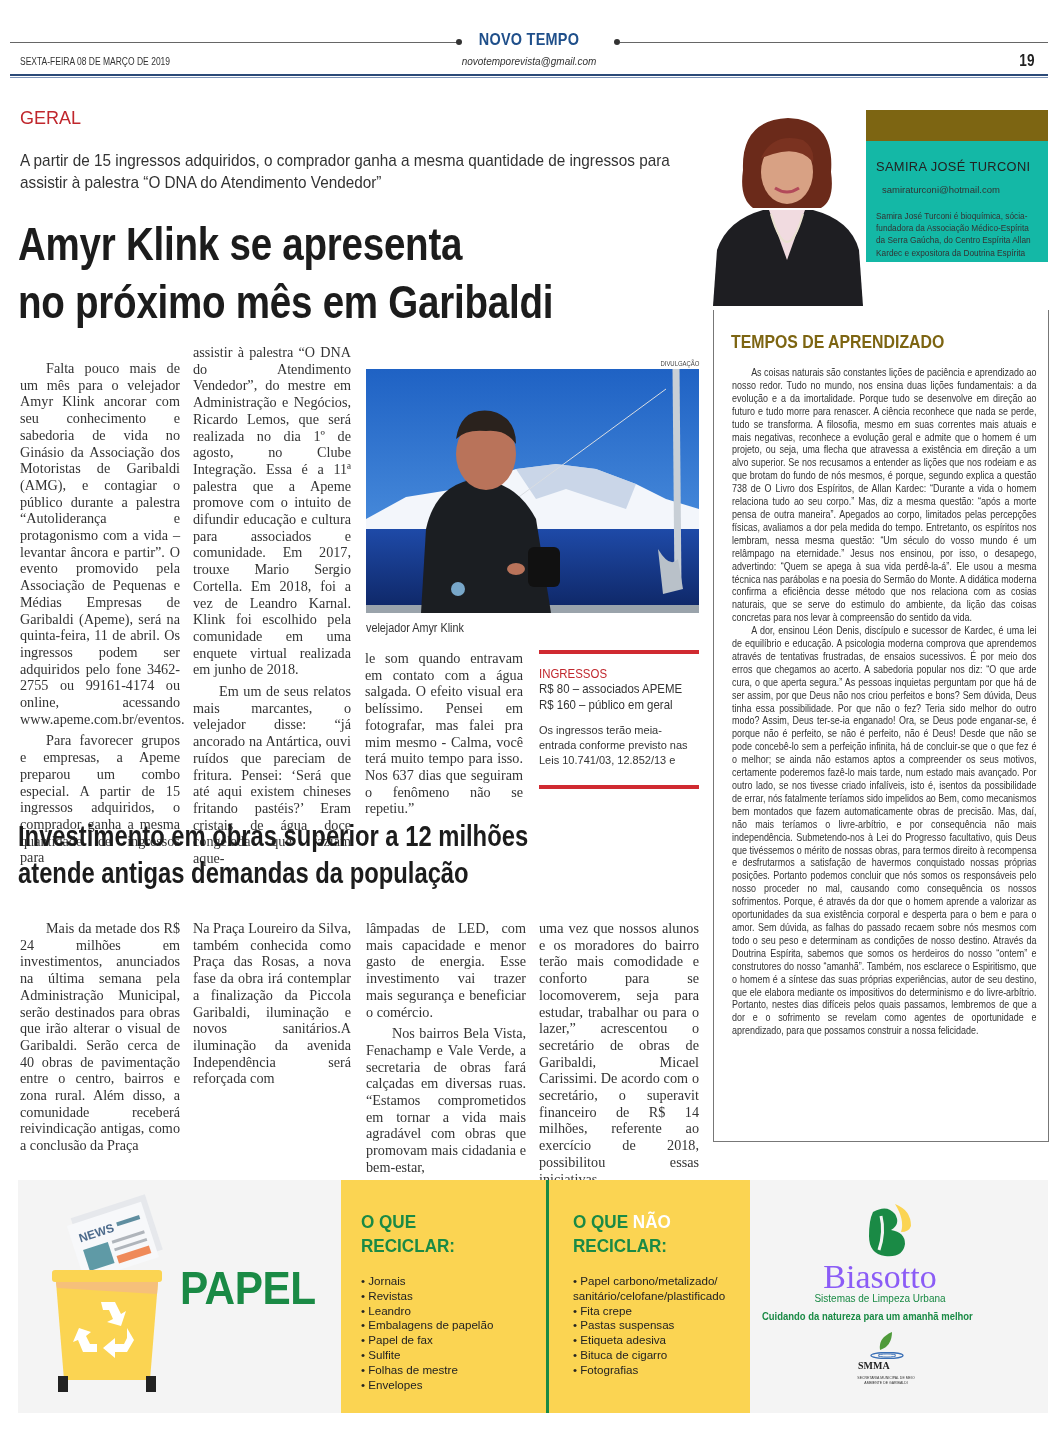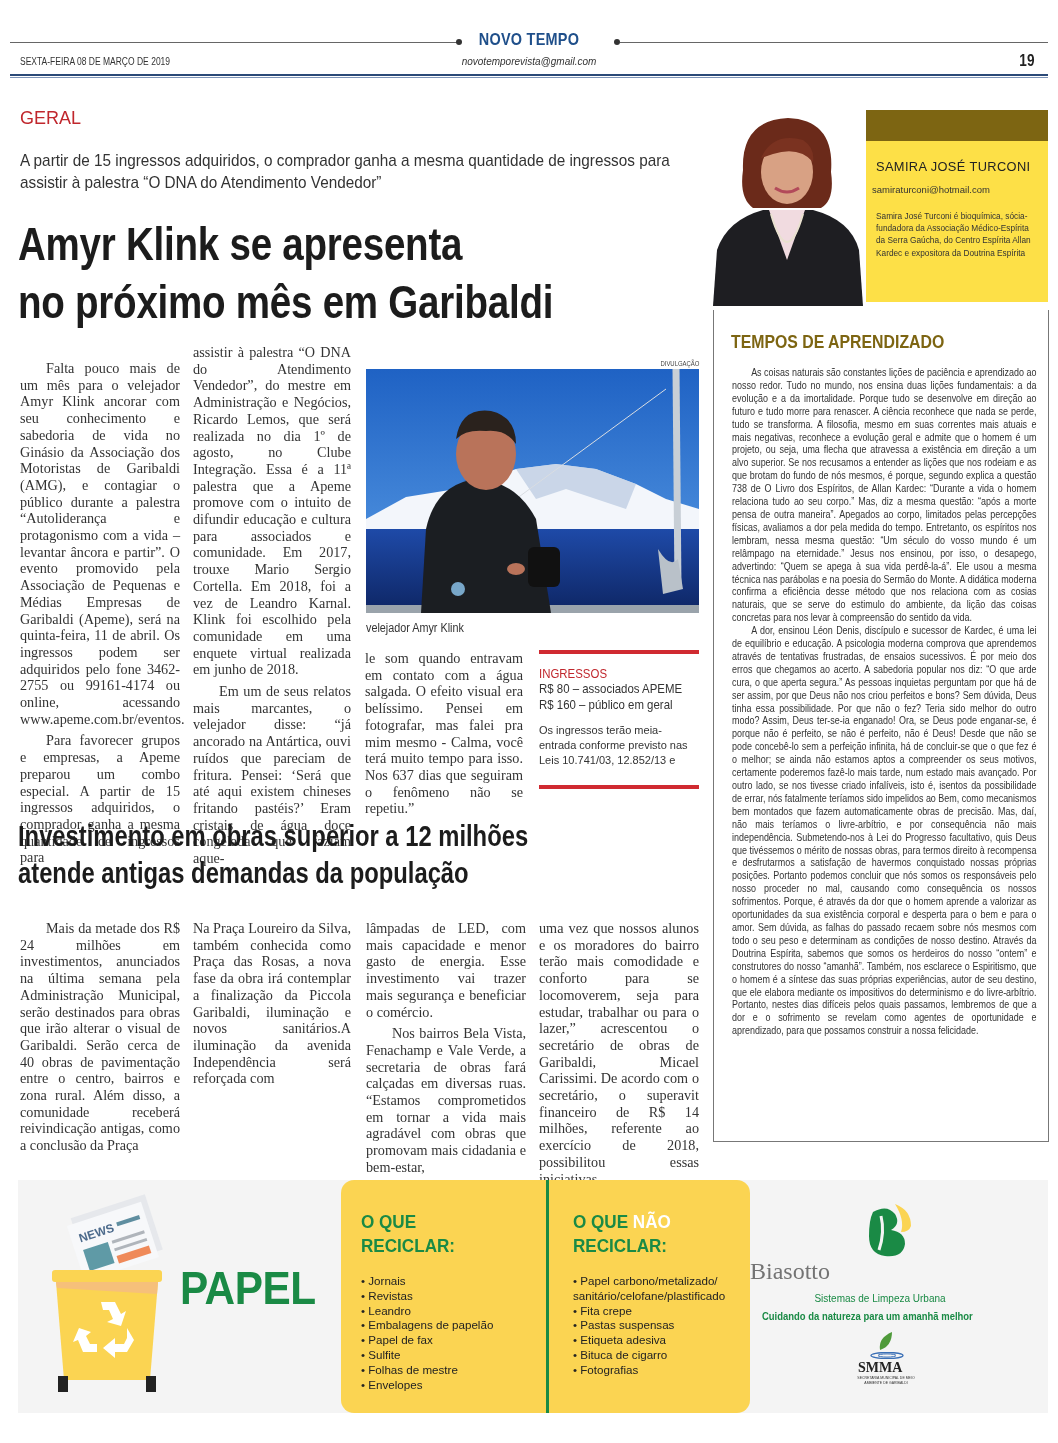--- a/index.html
+++ b/index.html
@@ -46,53 +46,53 @@
   .col-b1 { left: 20px; top: 920px; width: 160px; }
   .col-b2 { left: 193px; top: 920px; width: 158px; }
   .col-b3 { left: 366px; top: 920px; width: 160px; }
   .col-b4 { left: 539px; top: 920px; width: 160px; }
   .col-b1 p, .col-b2 p, .col-b3 p, .col-b4 p { }
   .cont p:first-child { text-indent: 0; }
 
   
   .author-panel { position: absolute; left: 713px; top: 110px; width: 336px; height: 200px; }
   .author-photo { position: absolute; left: 0; top: 0; width: 150px; height: 196px; overflow: hidden; }
-  .author-card { position: absolute; left: 153px; top: 0; width: 182px; height: 192px; background: #fde047; }
+  .author-card { position: absolute; left: 153px; top: 0; width: 182px; height: 152px; background: #14b8a6; }
   .author-band { height: 31px; background: #7d6512; }
   .author-name { margin: 18px 0 0 10px; font-size: 13.5px; letter-spacing: 0.4px; color: #222; transform: scaleX(0.95); transform-origin: left; white-space: nowrap; }
-  .author-email { margin: 10px 0 0 6px; font-size: 9.5px; color: #333; }
+  .author-email { margin: 10px 0 0 16px; font-size: 9.5px; color: #333; }
   .author-bio { margin: 15px 0 0 10px; font-size: 9px; line-height: 12.2px; color: #333; width: 175px; transform: scaleX(0.92); transform-origin: left; }
 
   .column-box { position: absolute; left: 713px; top: 310px; width: 336px; height: 832px; border: 1px solid #777; border-top: none; background: #fff; }
   .column-title { position: absolute; left: 17px; top: 22px; font-size: 18px; font-weight: bold; color: #7d6512; transform: scaleX(0.88); transform-origin: left; white-space: nowrap; }
   .column-body { position: absolute; left: 18px; top: 57px; width: 350px; font-size: 10.3px; line-height: 12.9px; color: #333; text-align: justify; transform: scaleX(0.87); transform-origin: left; }
   .column-body p { text-indent: 22px; }
 
   
   .banner { position: absolute; left: 18px; top: 1180px; width: 1030px; height: 233px; background: #f4f4f4; }
   .bin { position: absolute; left: 28px; top: 10px; width: 120px; height: 200px; }
   .papel { position: absolute; left: 162px; top: 80px; font-size: 47px; font-weight: bold; color: #1a8a45; transform: scaleX(0.9); transform-origin: left; letter-spacing: -0.5px; }
-  .yellow { position: absolute; left: 323px; top: 0; width: 409px; height: 233px; background: #fbd452; border-radius: 13px; }
+  .yellow { position: absolute; left: 323px; top: 0; width: 409px; height: 233px; background: #fbd452; }
   .yellow-divider { position: absolute; left: 205px; top: 0; width: 3px; height: 233px; background: #1a8a45; }
   .recycle-col { position: absolute; top: 30px; }
   .recycle-col.yes { left: 20px; width: 180px; }
   .recycle-col.no { left: 232px; width: 175px; }
   .rc-title { font-size: 19px; line-height: 24px; font-weight: bold; color: #1a8a45; transform: scaleX(0.9); transform-origin: left; }
   .rc-title .neg { color: #ffffff; }
   .rc-list { margin-top: 16px; list-style: none; }
   .rc-list li { font-size: 11.6px; line-height: 14.8px; color: #222; }
   .rc-list li::before { content: "• "; }
   .sponsor { position: absolute; left: 732px; top: 0; width: 298px; height: 233px; }
   .bia-logo { position: absolute; left: 115px; top: 22px; width: 50px; height: 56px; }
-  .bia-name { position: absolute; left: 0; width: 260px; top: 78px; font-family: "Liberation Serif", serif; font-size: 24px; color: #737373; }
+  .bia-name { position: absolute; left: 0; width: 260px; top: 78px; text-align: center; font-family: "Liberation Serif", serif; font-size: 34px; color: #8b5cf6; }
   .bia-sub { position: absolute; left: 0; width: 260px; top: 113px; text-align: center; font-size: 10px; color: #1a8a45; }
   .bia-tag { position: absolute; left: 12px; top: 130px; width: 260px; font-size: 11px; font-weight: bold; color: #1a8a45; transform: scaleX(0.86); transform-origin: left; white-space: nowrap; }
   .smma-leaf { position: absolute; left: 128px; top: 152px; width: 14px; height: 18px; }
   .smma-wave { position: absolute; left: 120px; top: 172px; width: 34px; height: 7px; }
-  .smma-name { position: absolute; left: 108px; top: 180px; font-family: "Liberation Serif", serif; font-weight: bold; font-size: 14px; color: #222; }
+  .smma-name { position: absolute; left: 108px; top: 180px; font-family: "Liberation Serif", serif; font-weight: bold; font-size: 10px; color: #222; }
   .smma-sub { position: absolute; left: 106px; top: 196px; width: 60px; font-size: 3.5px; line-height: 4.5px; color: #333; text-align: center; }
 </style>
 </head>
 <body>
 
 <header class="masthead">
   <div class="mh-line l"></div>
   <div class="mh-dot" style="left:226px"></div>
   <div class="mh-line" style="left:620px; width:428px;"></div>
   <div class="mh-dot" style="left:614px"></div>

